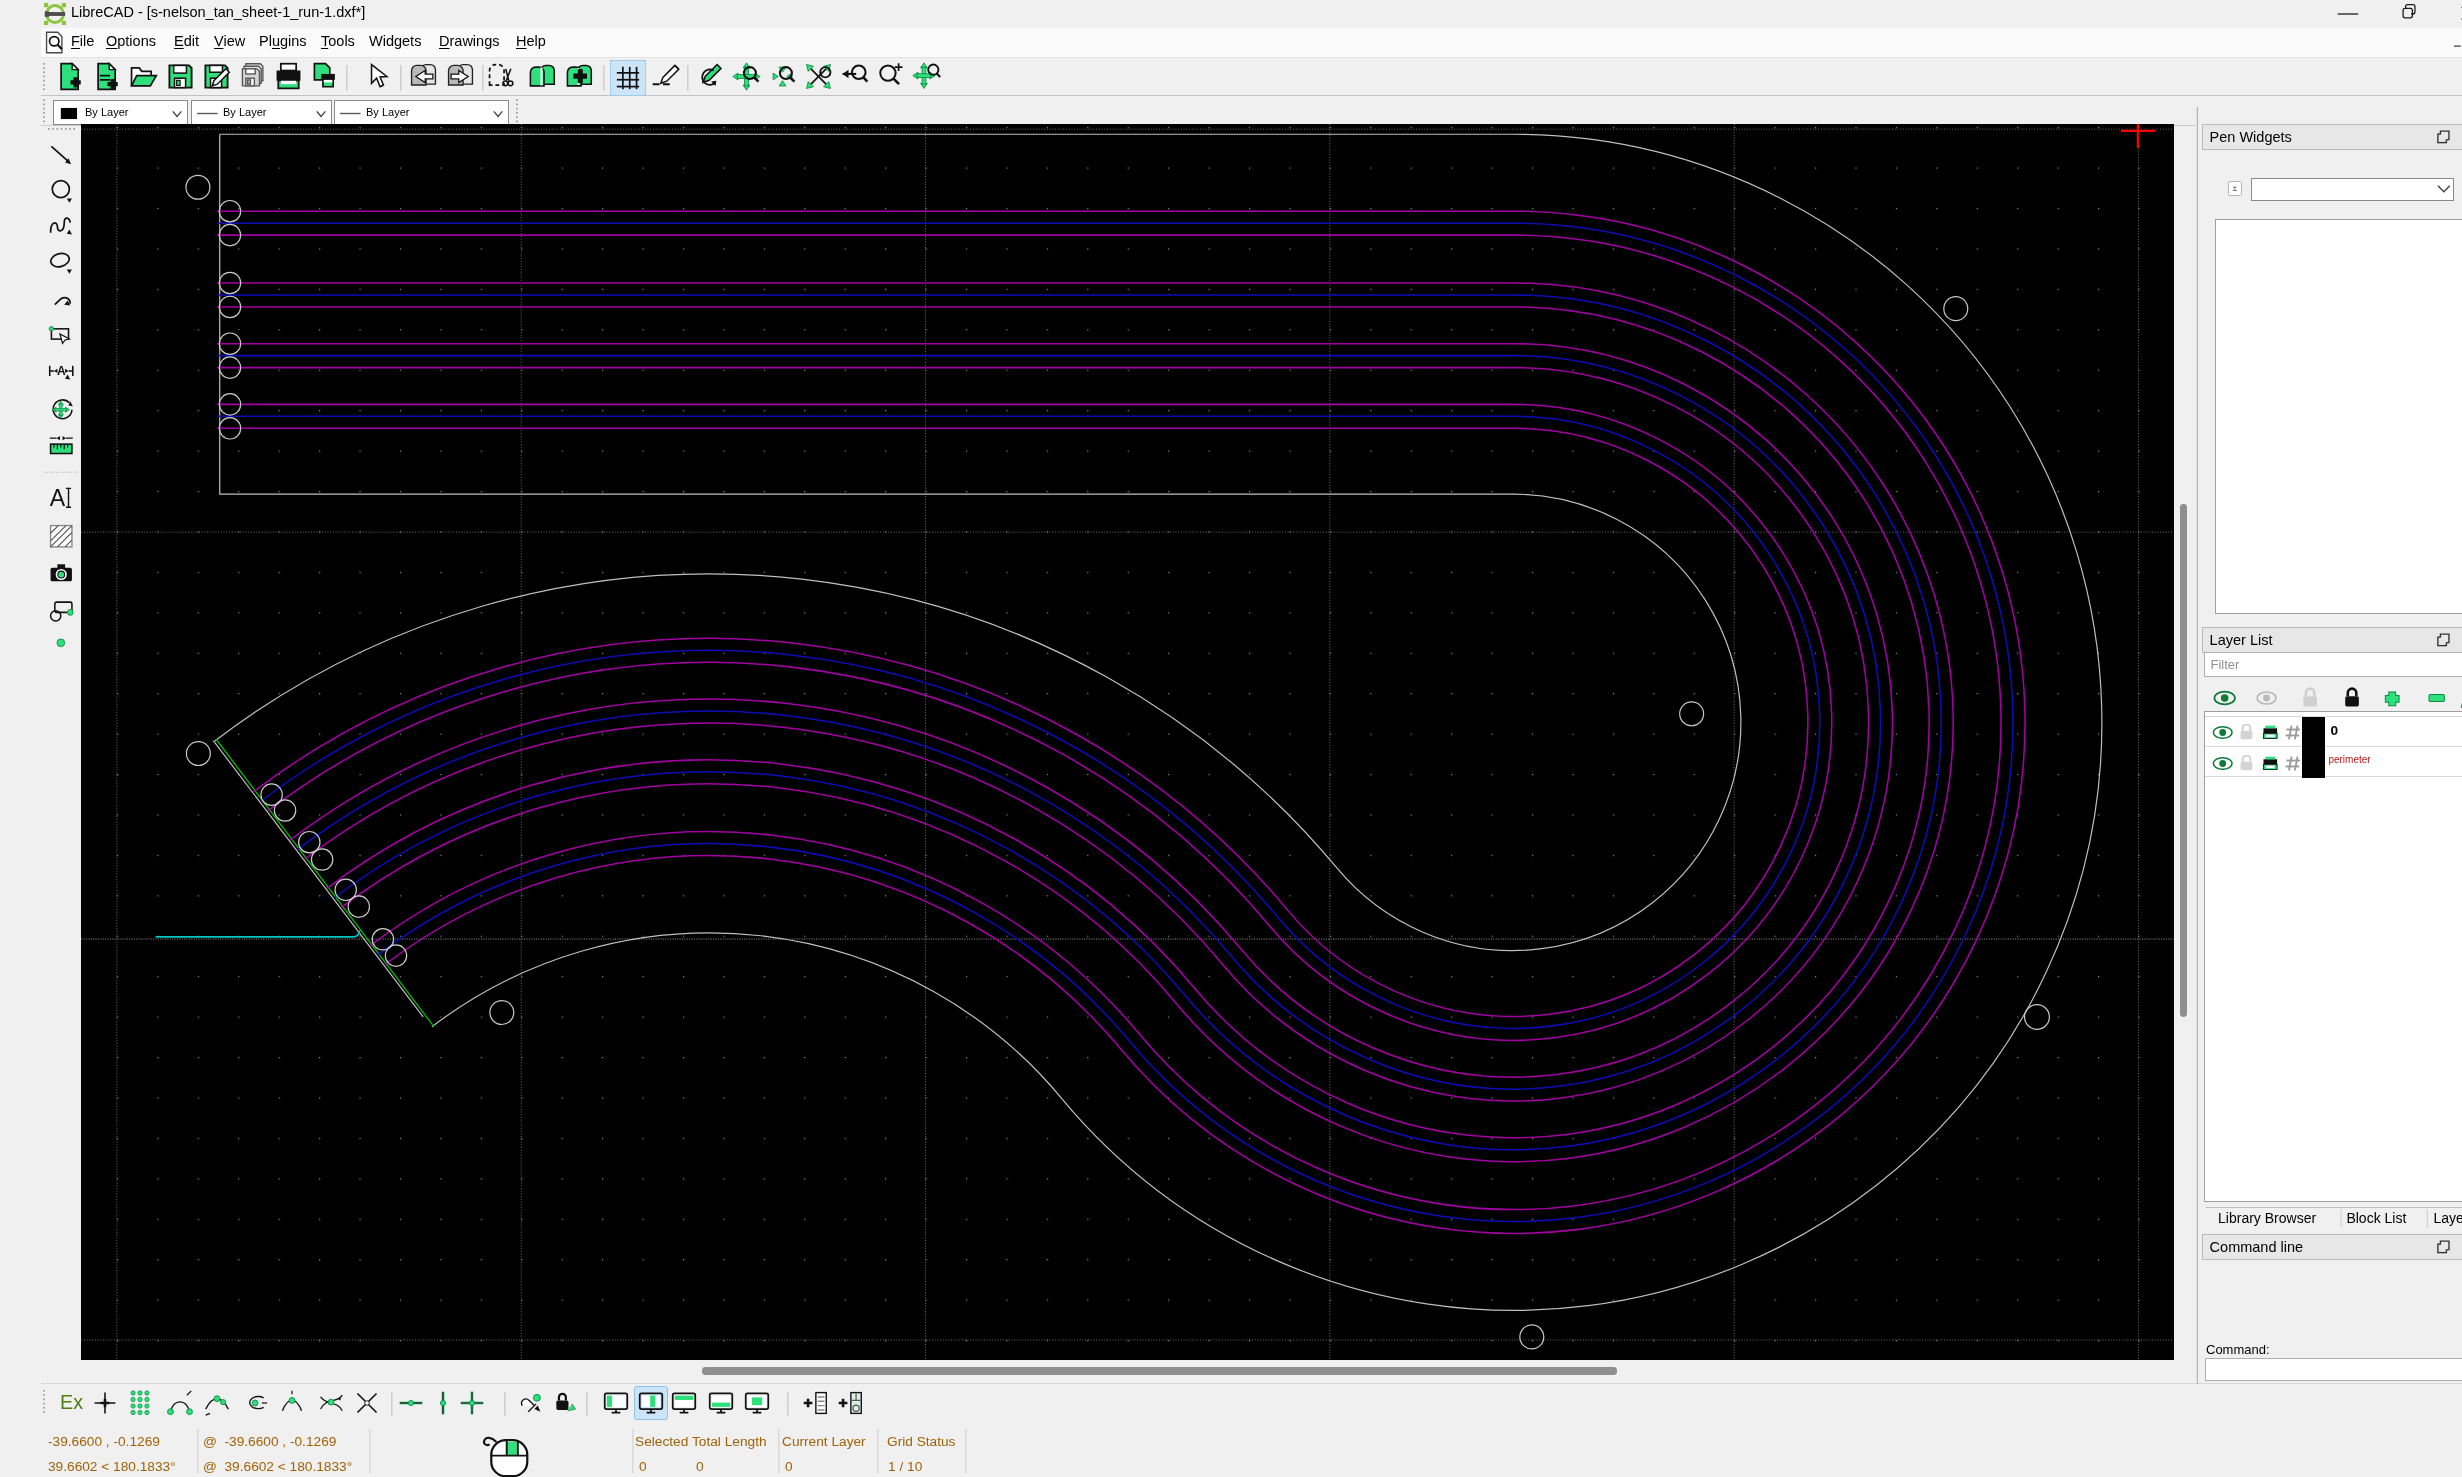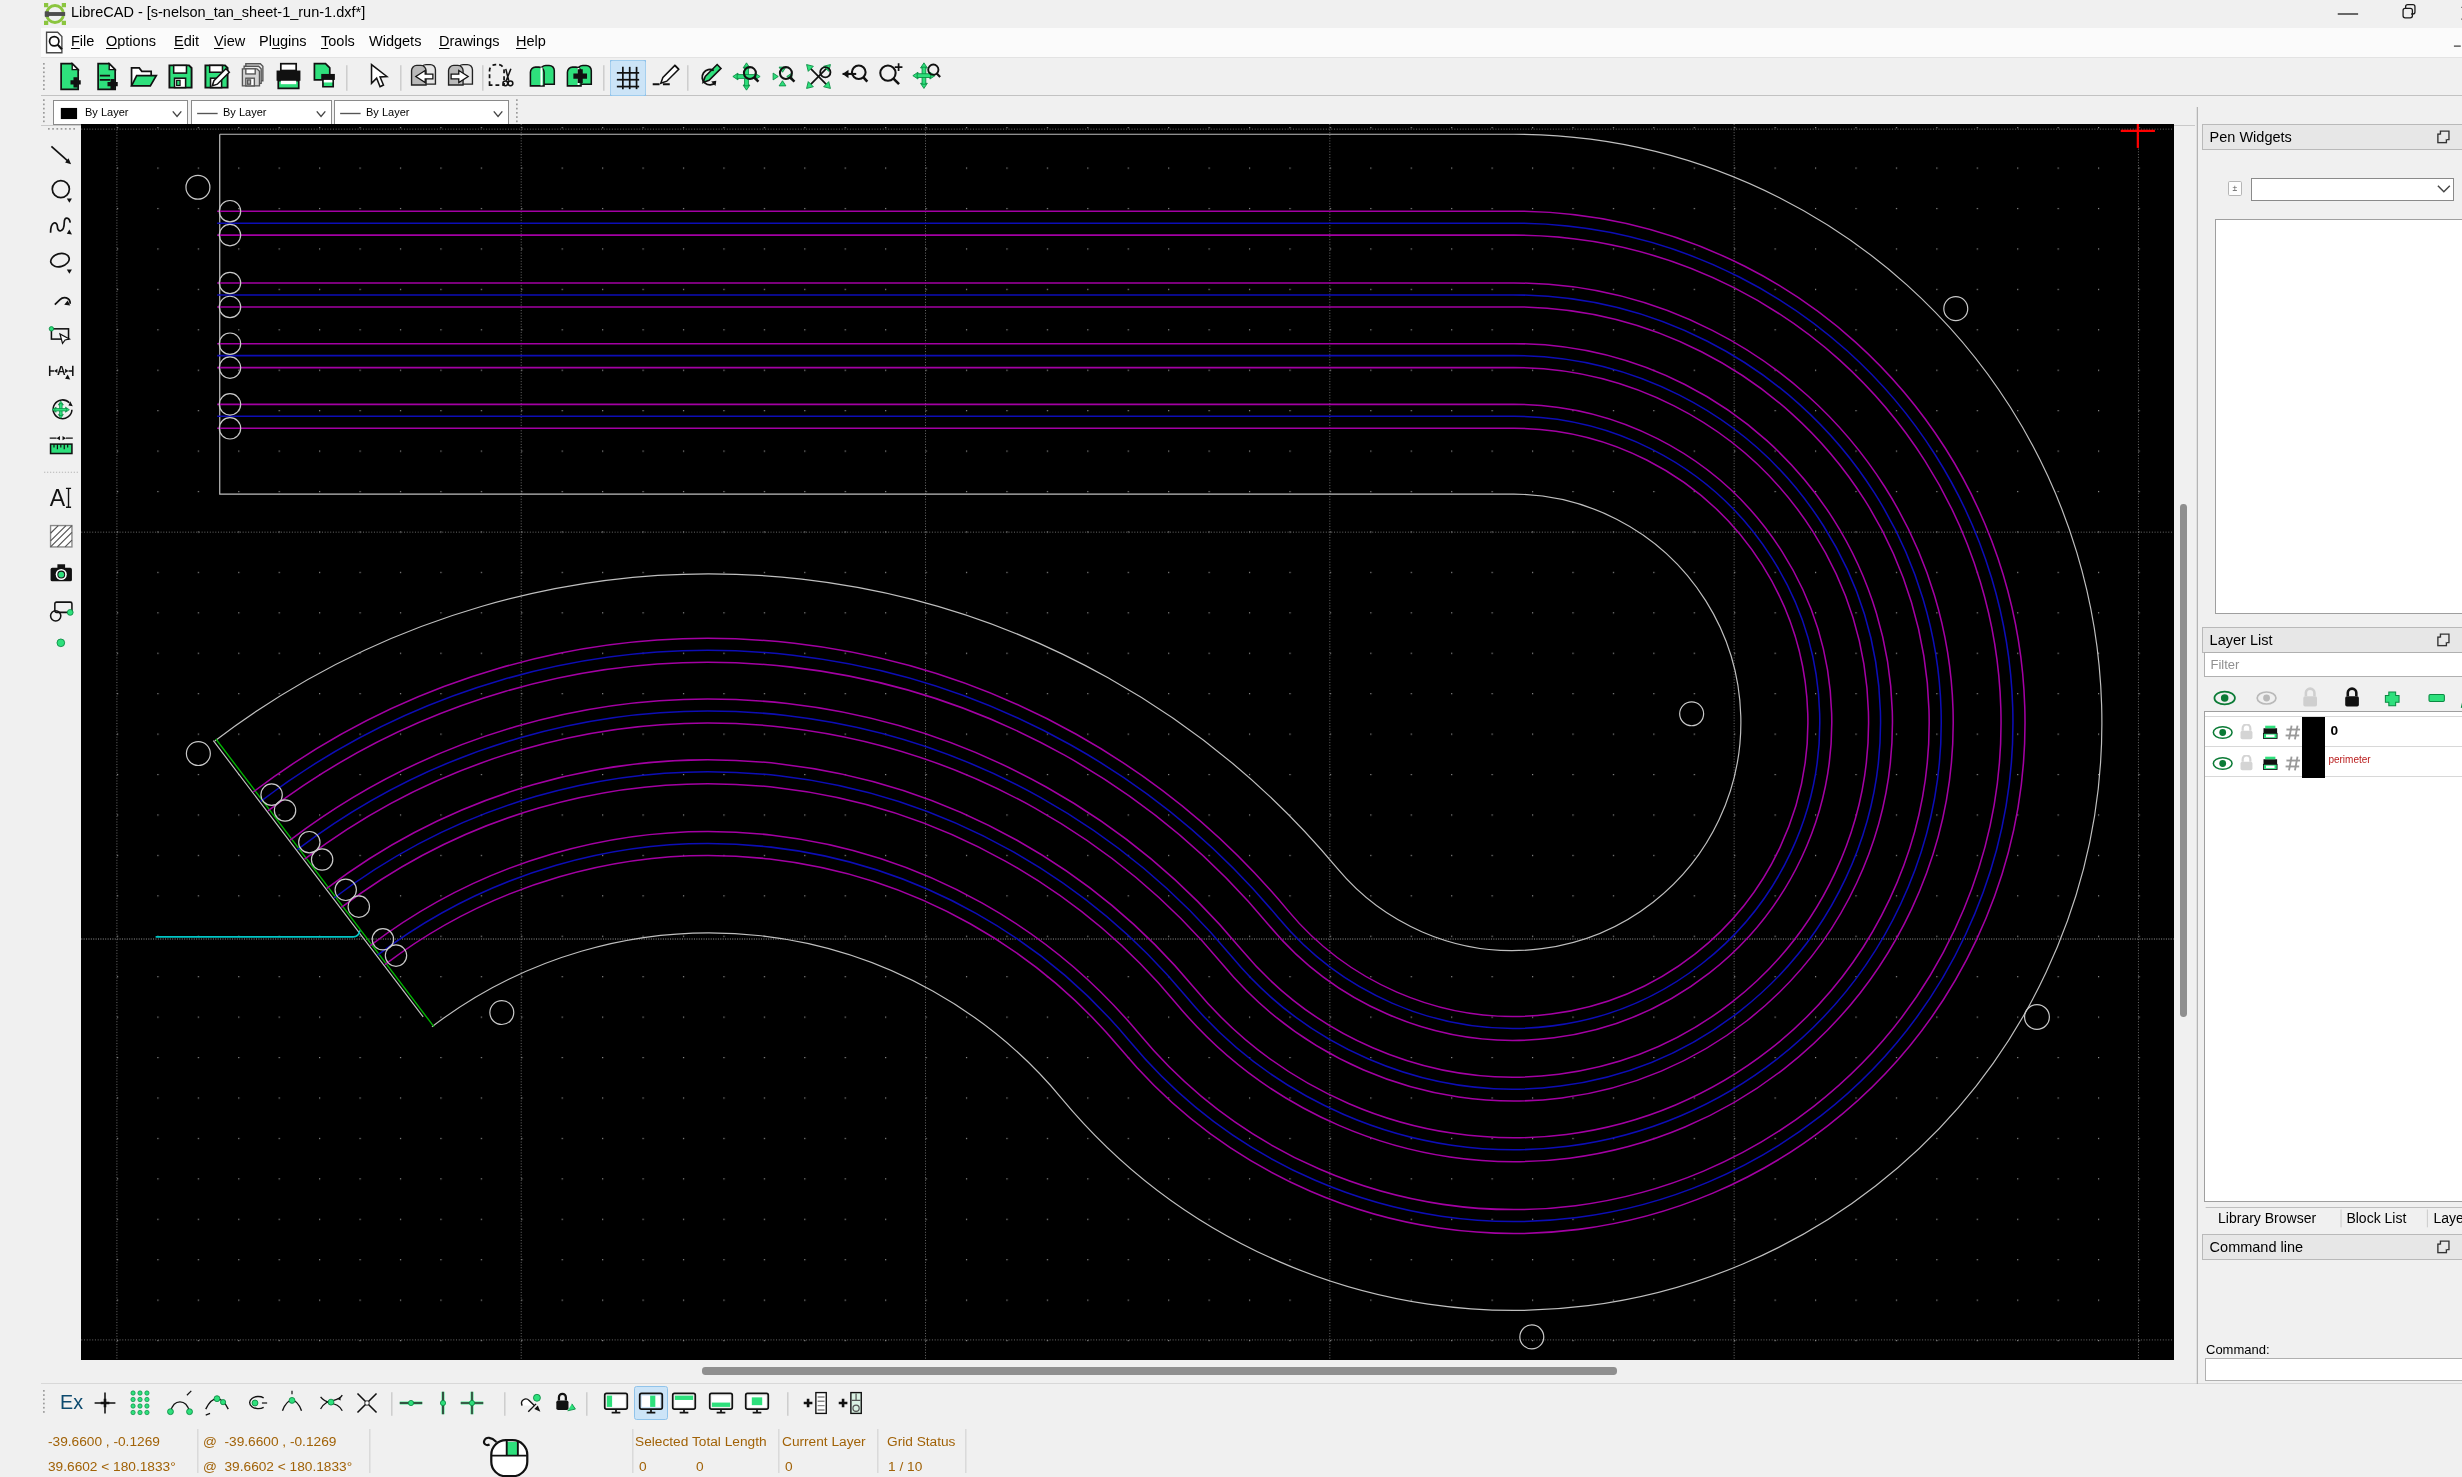--- a/index.html
+++ b/index.html
@@ -642,21 +642,21 @@
     <svg class="abs" style="left:1.7px;top:6px" width="5.1" height="27" viewBox="0 0 6 32">
         <g fill="#9a9a9a">
           <rect y="0" width="2" height="2"></rect>
           <rect y="5" width="2" height="2"></rect>
           <rect y="10" width="2" height="2"></rect>
           <rect y="15" width="2" height="2"></rect>
           <rect y="20" width="2" height="2"></rect>
           <rect y="25" width="2" height="2"></rect>
         </g>
       </svg>
-    <div class="abs" style="left:19px;top:6.8px;font-size:19.7px;color:#0c4a6e">Ex</div>
+    <div class="abs" style="left:19px;top:6.8px;font-size:19.7px;color:#4d7c0f">Ex</div>
     <svg class="sicon" style="left:51px" viewBox="0 0 30 30">
         <path d="M 15,3 v 24 M 3,15 h 24" stroke="#111" stroke-width="1.8"></path>
         <path d="M 10,15 h 10 M 15,10 v 10" stroke="#111" stroke-width="3"></path>
       </svg>
     <svg class="sicon" style="left:86px" viewBox="0 0 30 30">
         <g fill="#2ee07c" stroke="#0a8a42" stroke-width="0.8">
           <circle cx="7" cy="3.5" r="2.5"></circle>
           <circle cx="15" cy="3.5" r="2.5"></circle>
           <circle cx="23" cy="3.5" r="2.5"></circle>
           <circle cx="7" cy="11" r="2.5"></circle>

